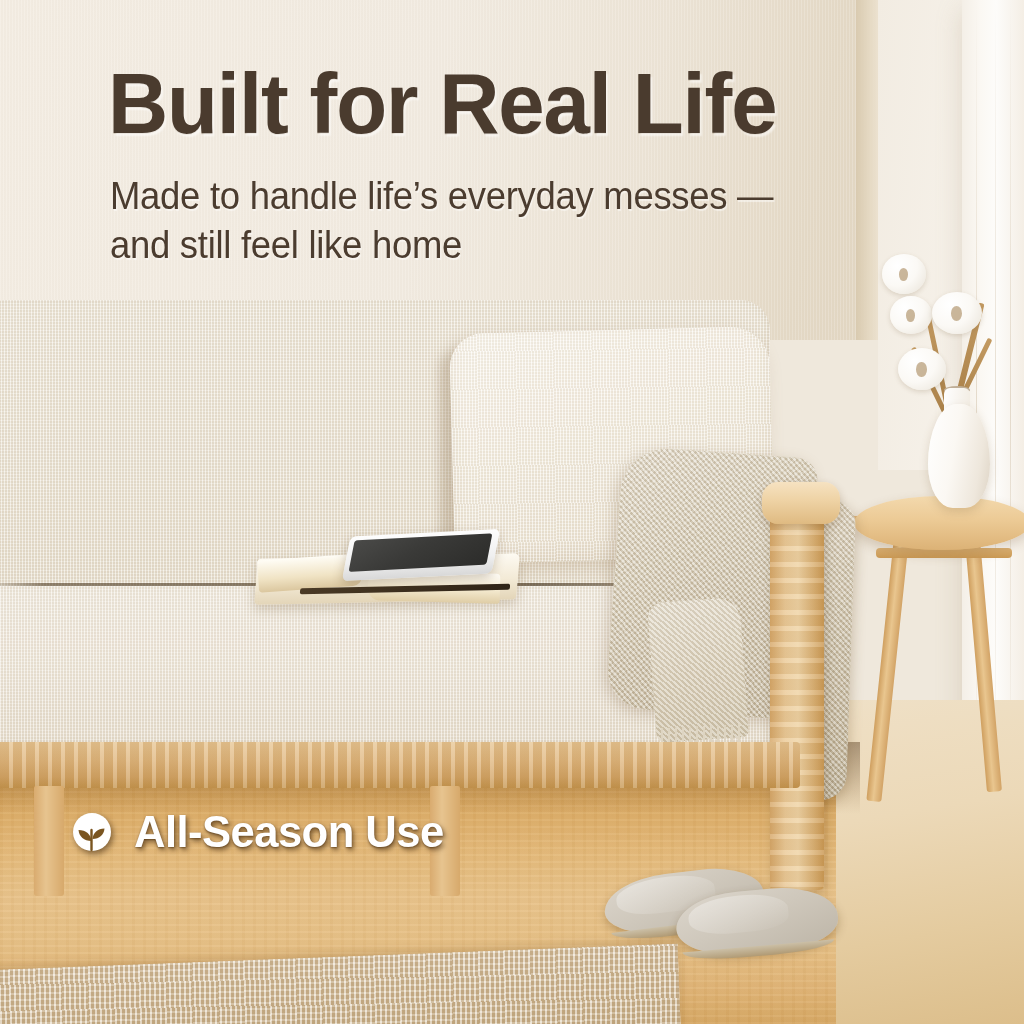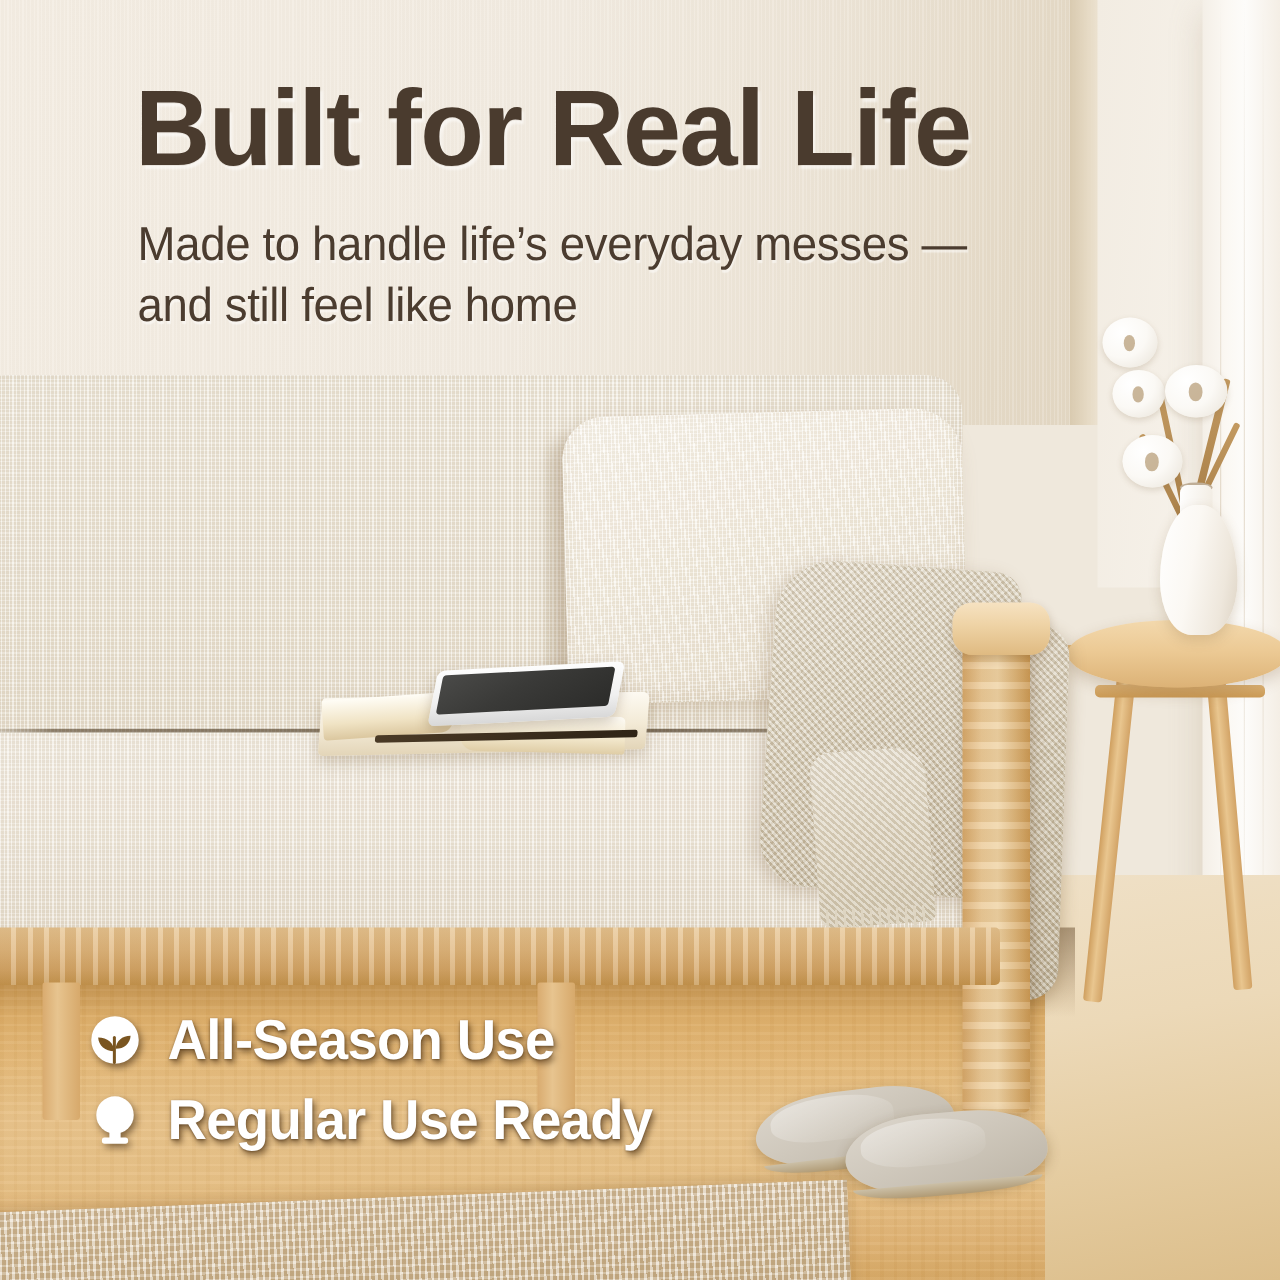--- a/index.html
+++ b/index.html
@@ -356,21 +356,21 @@
     line-height:1.28;
     letter-spacing:-.3px;
     text-shadow:1px 2px 1px rgba(255,255,255,.50);
     transform:scaleX(.96);
     transform-origin:left top;
   }
   .subhead div { white-space:nowrap; }
 
   .features {
     position:absolute; left:70px; top:806px;
-    display:flex; flex-direction:column; gap:12px;
+    display:flex; flex-direction:column; gap:33px;
   }
   .feature-row {
     display:flex; align-items:center; gap:20px;
   }
   .feature-icon {
     width:44px; height:44px;
     display:flex; align-items:center; justify-content:center;
     filter:drop-shadow(2px 3px 3px rgba(50,28,5,.55));
     flex:0 0 44px;
   }
@@ -499,26 +499,16 @@
           <path d="M19.5 40 C19.5 30 19.5 24 19.5 18" fill="none"></path>
           <path d="M20.5 39 L20.5 19" stroke="#7a5520" stroke-width="2.4" stroke-linecap="round"></path>
           <path d="M20.5 30 C13 30 8 25.5 7.5 19 C15 19 20 23.5 20.5 30 Z" fill="#7a5520"></path>
           <path d="M21.5 28 C28.5 28 33 23.5 33.5 17.5 C26.5 17.5 22 21.8 21.5 28 Z" fill="#7a5520"></path>
           <circle cx="21" cy="21" r="19" fill="none"></circle>
         </svg>
       </span>
       <span class="feature-label">All-Season Use</span>
     </div>
 
-    <div class="feature-row">
-      <span class="feature-icon">
-        <svg width="42" height="42" viewBox="0 0 42 42">
-          <circle cx="21" cy="17" r="15" fill="#ffffff"></circle>
-          <rect x="16.5" y="30" width="9" height="6" fill="#ffffff"></rect>
-          <rect x="10.5" y="35" width="21" height="5" rx="2.2" fill="#ffffff"></rect>
-        </svg>
-      </span>
-      <span class="feature-label">Regular Use Ready</span>
-    </div>
 
   </div>
 
 </div>
 
 </body></html>

